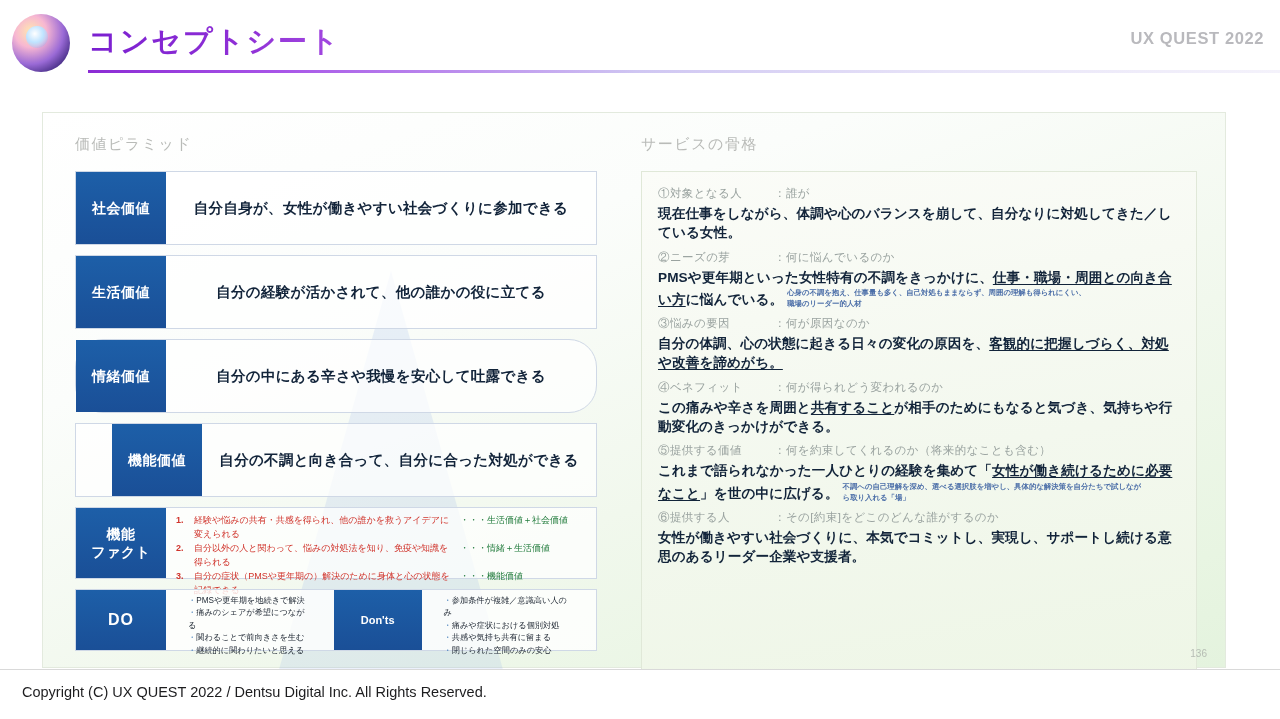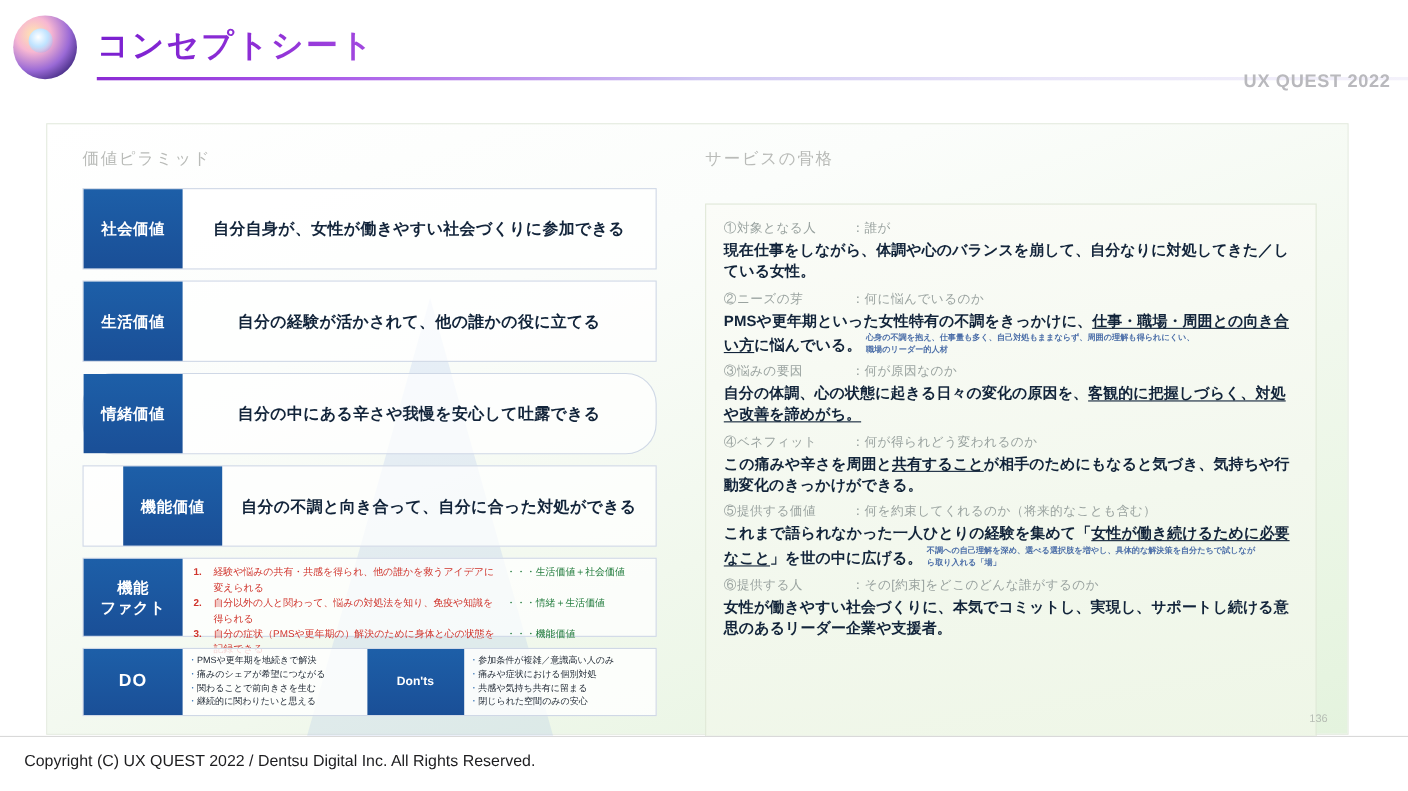--- a/index.html
+++ b/index.html
@@ -54,21 +54,20 @@
     width: 1192px; height: 3px;
     background: linear-gradient(90deg, #8b2bd4 0%, #a855e8 16%, #cfc6f2 46%, #e8e4f8 72%, #f4f2fb 100%);
   }
   .quest-label {
     position: absolute;
     right: 16px; top: 29px;
     font-size: 16.5px;
     font-weight: 700;
     letter-spacing: 0.6px;
     color: #b9b9bd;
-    margin-top: 36px;
   }
 
   
   .panel {
     position: absolute;
     left: 42px; top: 112px;
     width: 1184px; height: 556px;
     background: linear-gradient(160deg, #ffffff 0%, #fbfdfb 30%, #f1f8ed 62%, #e8f5e2 88%, #e4f3de 100%);
     border: 1px solid #e3eade;
   }
@@ -168,31 +167,31 @@
   }
   .do-row .donts {
     width: 88px; flex: 0 0 88px;
     background: linear-gradient(180deg, #1d5fa8 0%, #1a4f97 100%);
     color: #fff;
     display: flex; align-items: center; justify-content: center;
     font-size: 11px; font-weight: 700;
   }
   .bullets {
     flex: 1 1 auto;
-    padding: 5px 5px;
+    padding: 5px 22px;
     font-size: 8.2px;
     color: #1b2430;
     line-height: 1.52;
   }
   .bullets div::before { content: "・"; color: #2f6fb3; }
 
   
   .svc {
     position: absolute;
-    left: 598px; top: 72px;
+    left: 598px; top: 58px;
     width: 556px; height: 510px;
     background: linear-gradient(170deg, #fbfcf8 0%, #f3f8ee 55%, #eef6e6 100%);
     border: 1px solid #e0e8d8;
     padding: 14px 16px 10px 16px;
   }
   .q {
     font-size: 11.5px;
     color: #9aa3a0;
     letter-spacing: 0.4px;
     margin-bottom: 3px;

